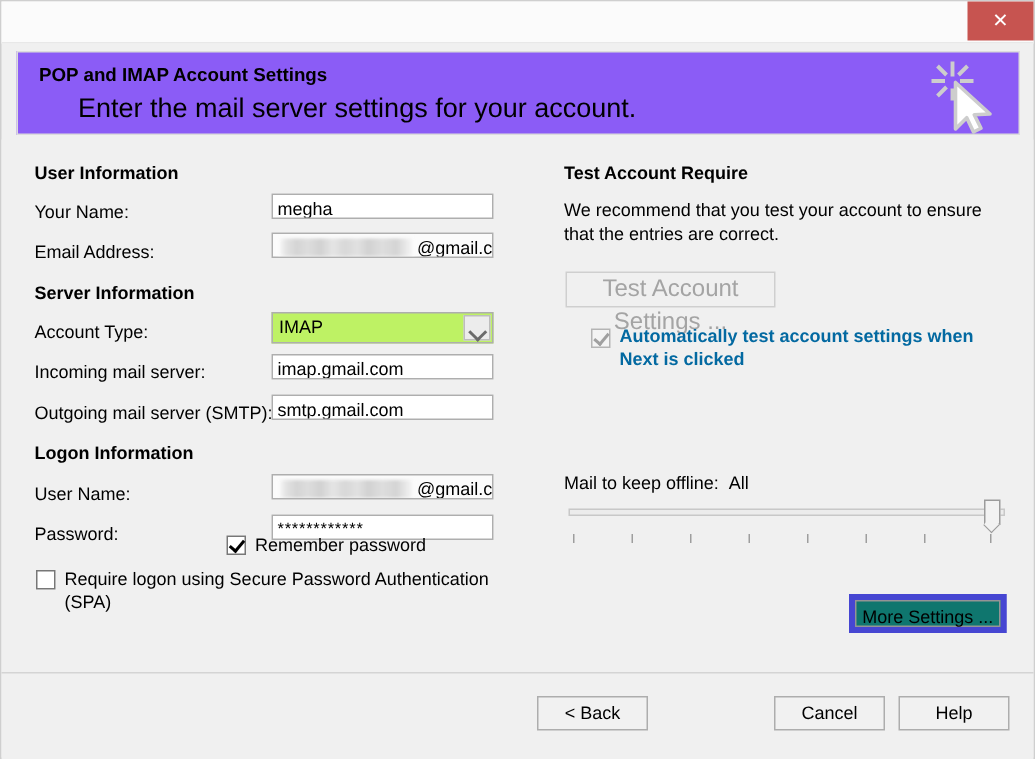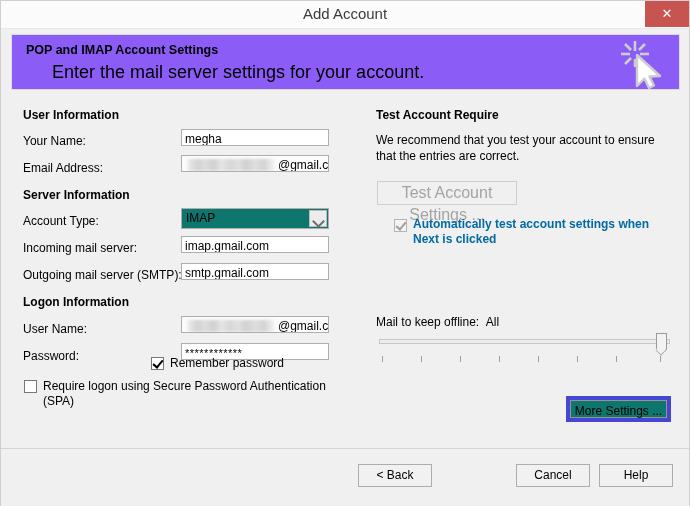--- a/index.html
+++ b/index.html
@@ -143,21 +143,21 @@
       #cfcfcf 66%, #dddddd 76%, #d2d2d2 86%, #ededed 95%, #ffffff 100%);
     filter: blur(1px);
     opacity: .95;
   }
 
   
   #account-type {
     position: absolute;
     box-sizing: border-box;
     height: 21px;
-    background: #0f766e;
+    background: #bef264;
     border: 1px solid #aeaeae;
     font-size: 12px;
     line-height: 19px;
     padding-left: 4px;
     cursor: default;
   }
   #account-type .arrow-box {
     position: absolute;
     right: 1px;
     top: 1px;
@@ -314,21 +314,20 @@
     cursor: pointer;
     user-select: none;
   }
 </style>
 </head>
 <body>
 
 <div id="window">
 
   <div id="titlebar">
-    <div id="title-text">Add Account</div>
     <div id="close-button">✕</div>
   </div>
 
   <div id="header-panel">
     <div id="header-title">POP and IMAP Account Settings</div>
     <div id="header-sub">Enter the mail server settings for your account.</div>
     <svg id="wand-icon" viewBox="0 0 56 54">
       <g stroke="#cdcdcd" stroke-width="2.6" fill="none" stroke-linecap="butt">
         <line x1="20" y1="5" x2="20" y2="15"></line>
         <line x1="20" y1="23" x2="20" y2="31"></line>

